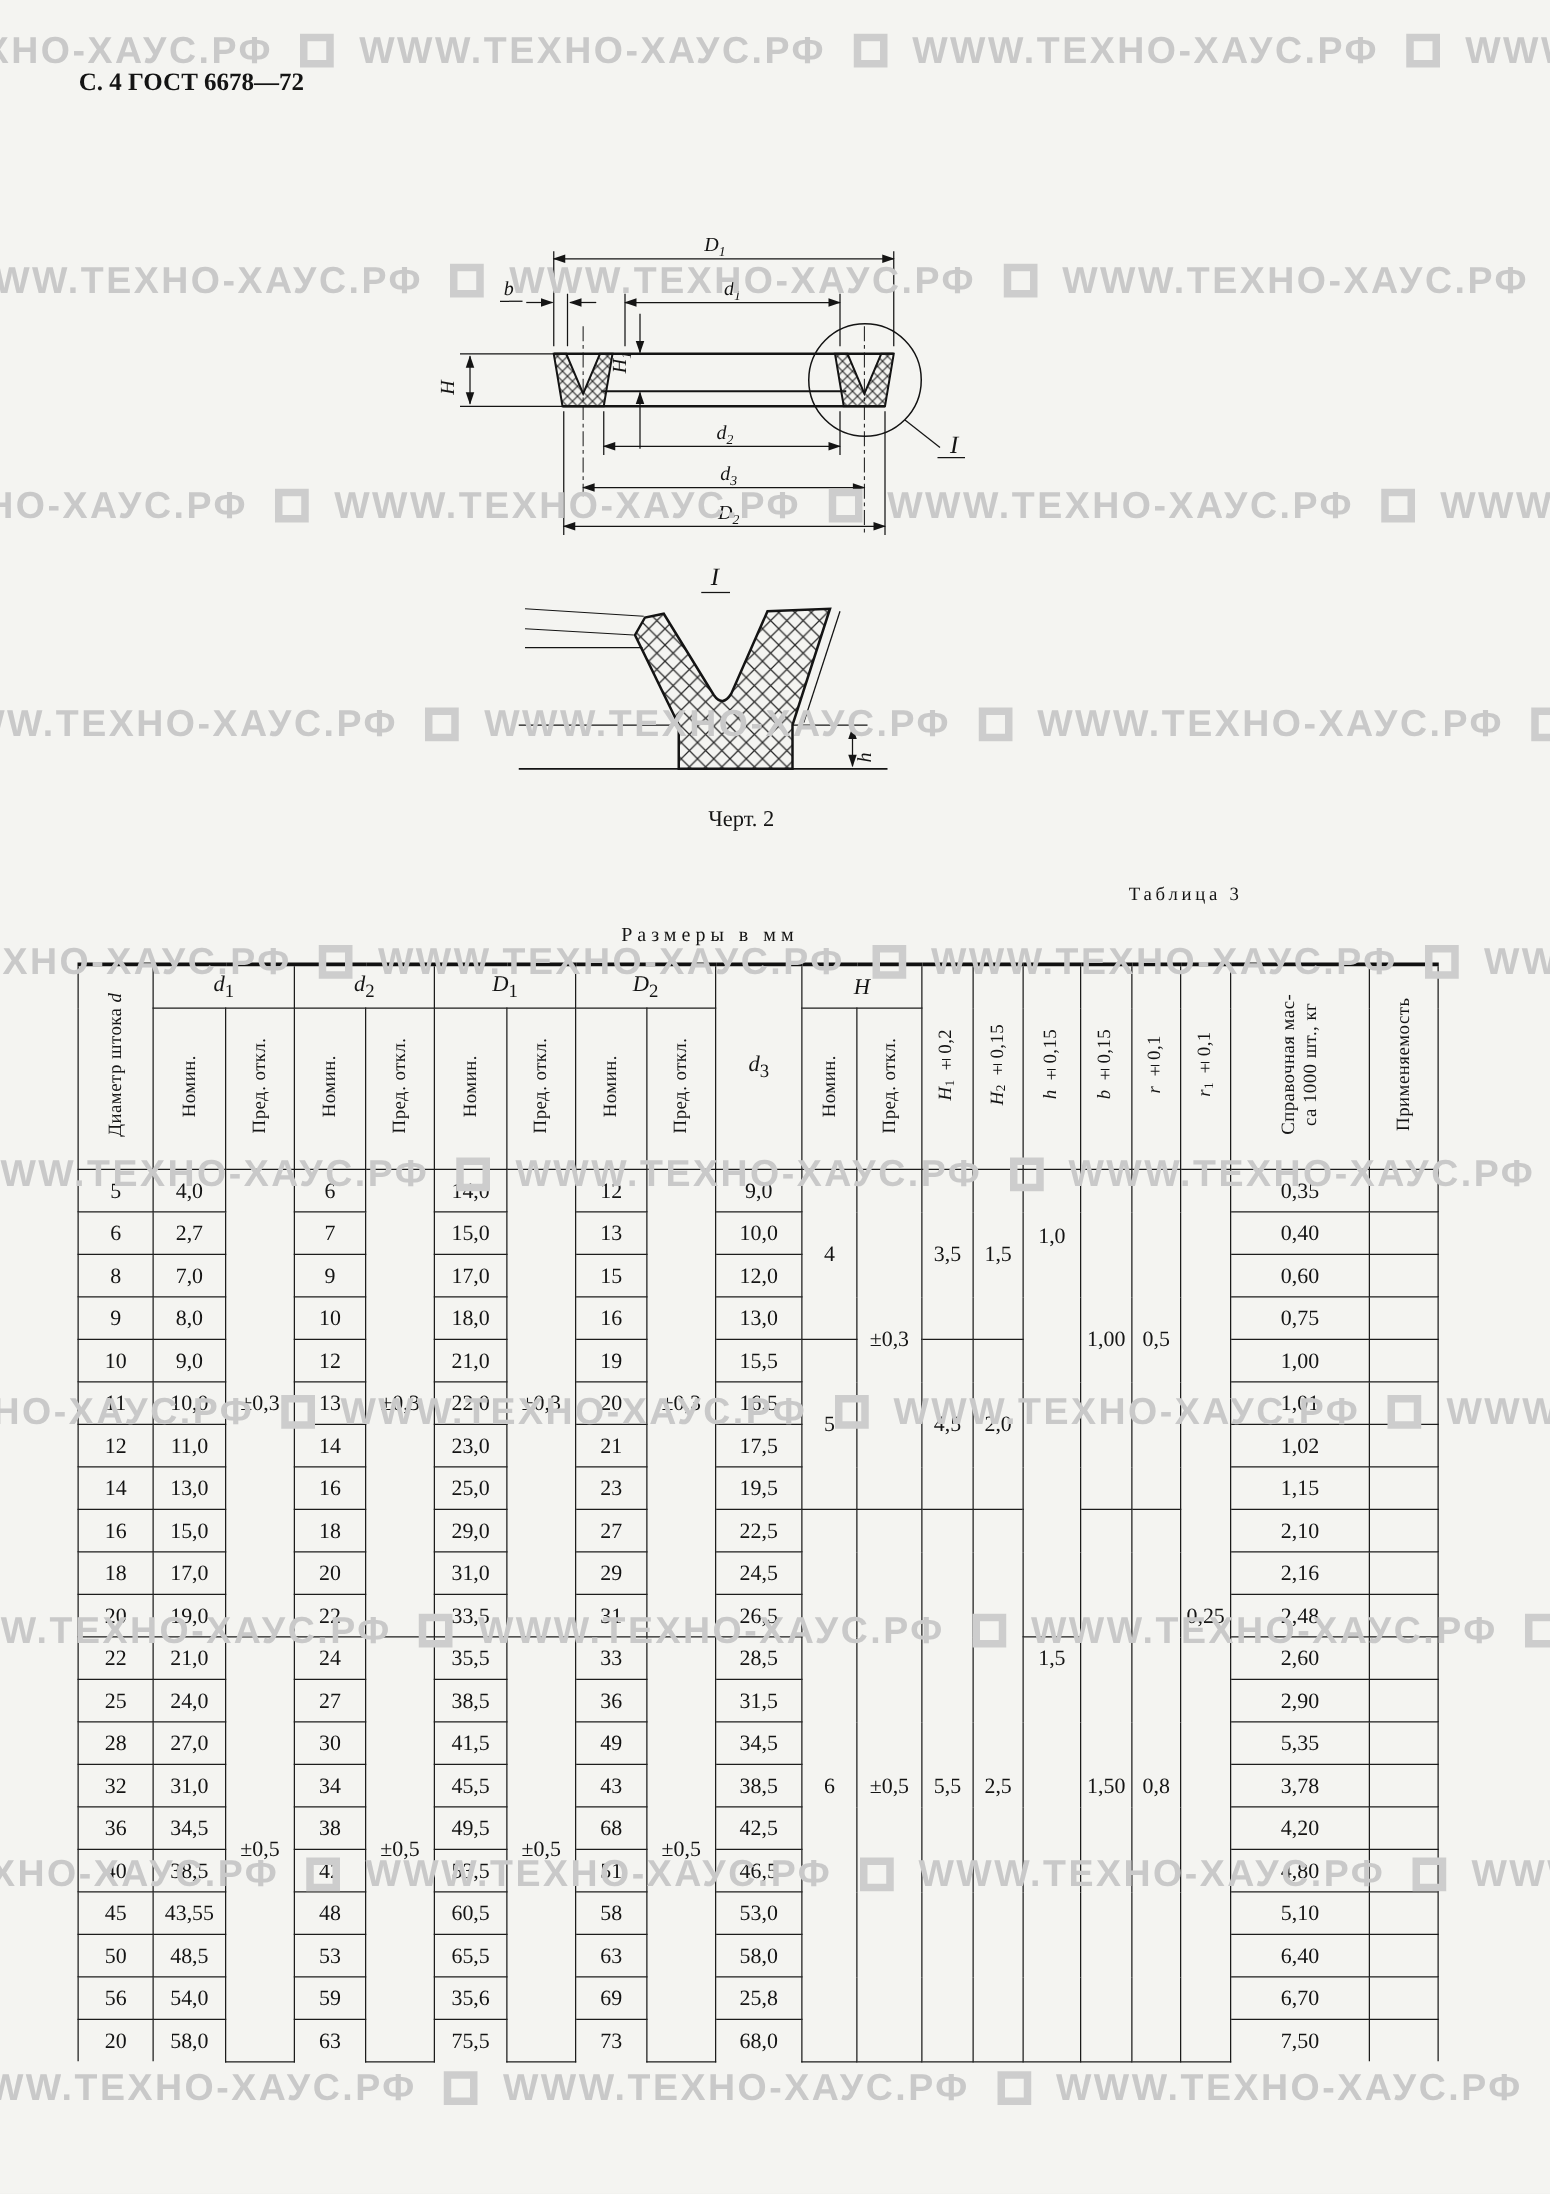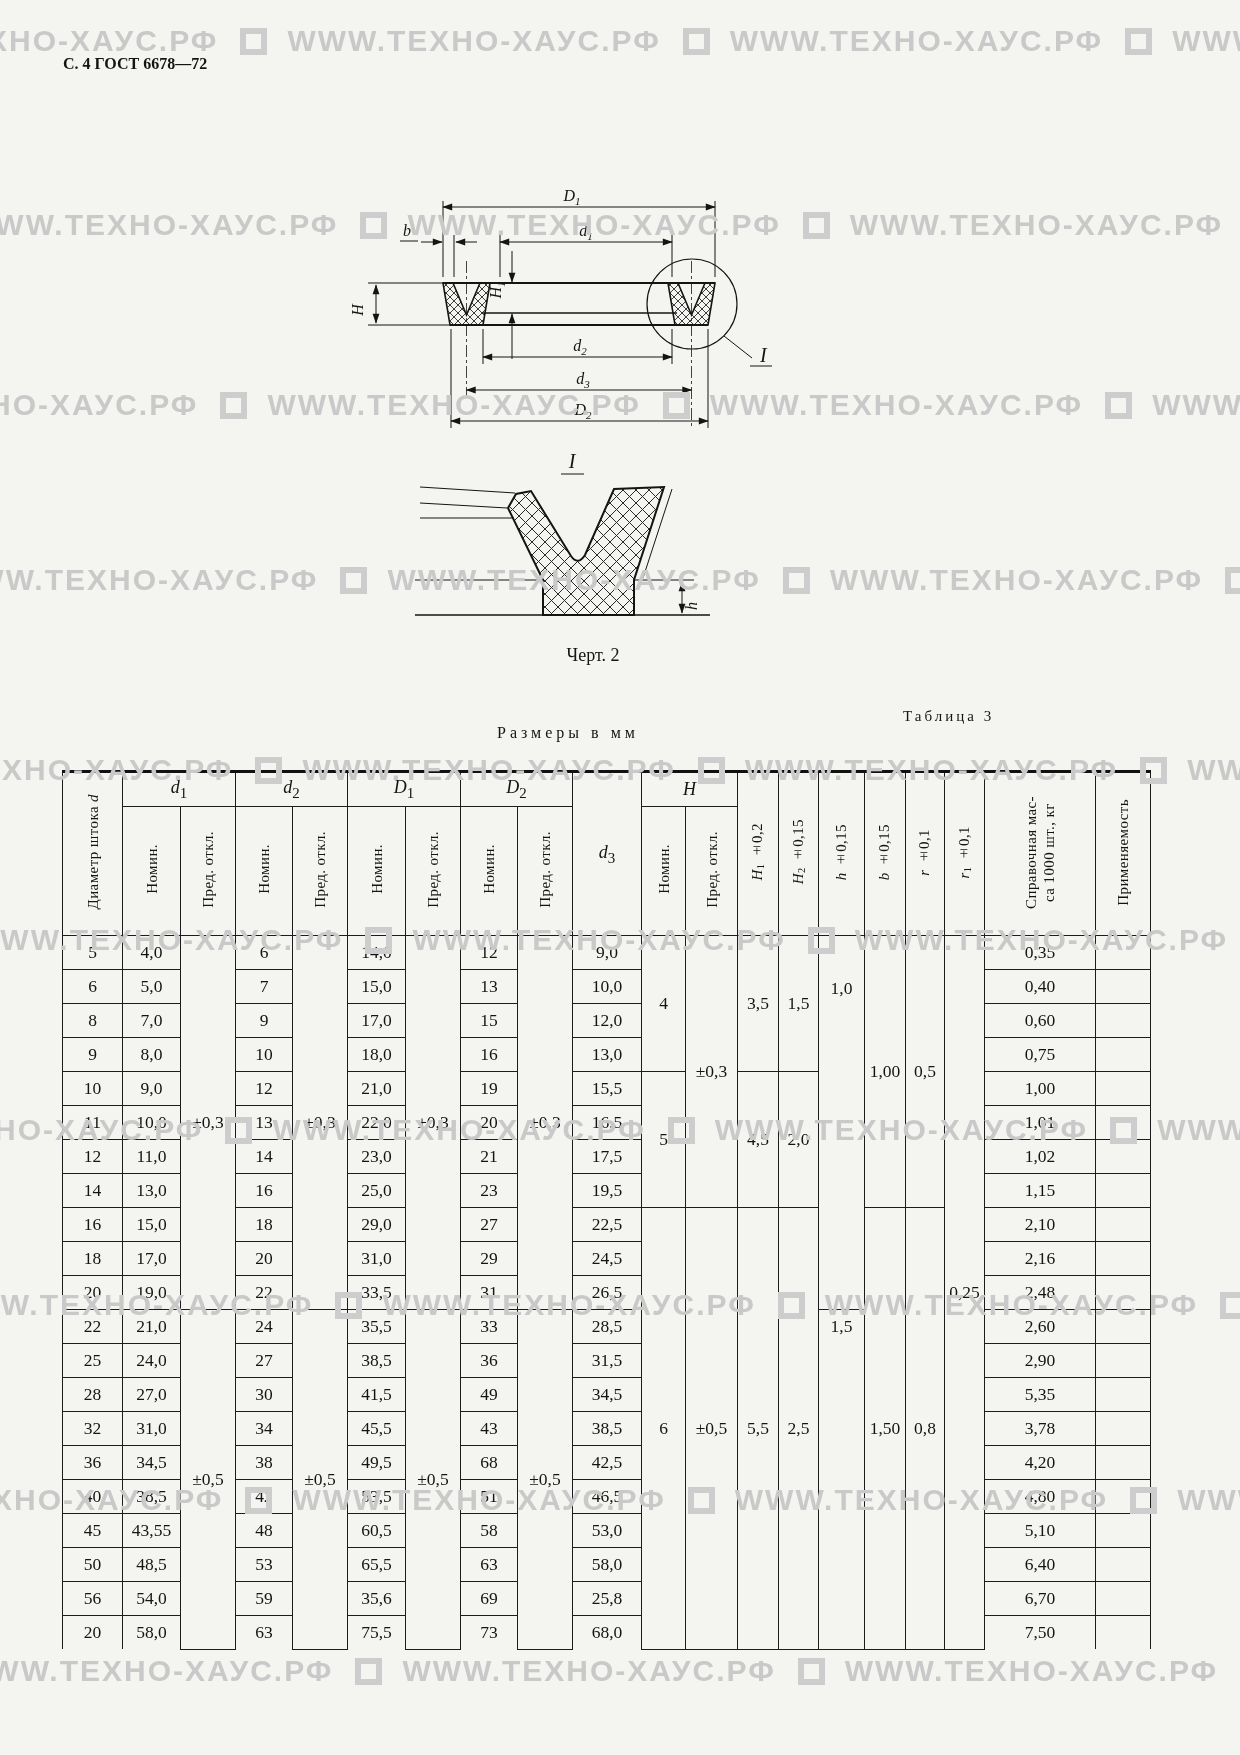--- a/index.html
+++ b/index.html
@@ -10,24 +10,24 @@
   
   .wm-layer{position:absolute;inset:0;z-index:3;pointer-events:none;}
   .wm-row{position:absolute;white-space:nowrap;
           font-family:"Liberation Sans",sans-serif;font-weight:bold;
           font-size:30px;letter-spacing:2px;color:#c9c9c9;
           mix-blend-mode:multiply;}
   .wm-logo{display:inline-block;width:15px;height:15px;border:6px solid #cdcdcd;
            margin:0 20px 0 22px;vertical-align:-4px;}
 
   
-  .doc-header{position:absolute;left:63px;top:55px;font-size:16px;font-weight:bold;z-index:2;text-align:right;}
+  .doc-header{position:absolute;left:63px;top:55px;font-size:20px;font-weight:bold;z-index:2;text-align:right;}
   .para{position:absolute;left:62px;top:108px;width:900px;font-size:19.5px;z-index:2;text-indent:52px;}
   .tbl-label{position:absolute;left:903px;top:708px;font-size:15px;letter-spacing:3px;z-index:2;}
-  .tbl-units{position:absolute;left:497px;top:724px;font-size:16px;letter-spacing:4px;z-index:2;}
+  .tbl-units{position:absolute;left:497px;top:740px;font-size:16px;letter-spacing:4px;z-index:2;}
 
   
   .figure{position:absolute;left:350px;top:165px;z-index:2;}
   .figure text{font-family:"Liberation Serif",serif;font-style:italic;font-size:16px;fill:#141414;}
   .figure .cap{font-style:normal;font-size:18px;}
   .figure .big{font-size:20px;}
 
   
   .dims-table{position:absolute;left:62px;top:770px;width:1088px;z-index:2;
               border-collapse:collapse;table-layout:fixed;}
@@ -230,21 +230,21 @@
           <td rowspan="4">1,5</td>
           <td rowspan="11" class="vt-a">1,0</td>
           <td rowspan="8">1,00</td>
           <td rowspan="8">0,5</td>
           <td rowspan="21">0,25</td>
           <td>0,35</td>
           <td></td>
         </tr>
         <tr>
           <td>6</td>
-          <td>5,0</td>
+          <td>2,7</td>
           <td>7</td>
           <td>15,0</td>
           <td>13</td>
           <td>10,0</td>
           <td>0,40</td>
           <td></td>
         </tr>
         <tr>
           <td>8</td>
           <td>7,0</td>

